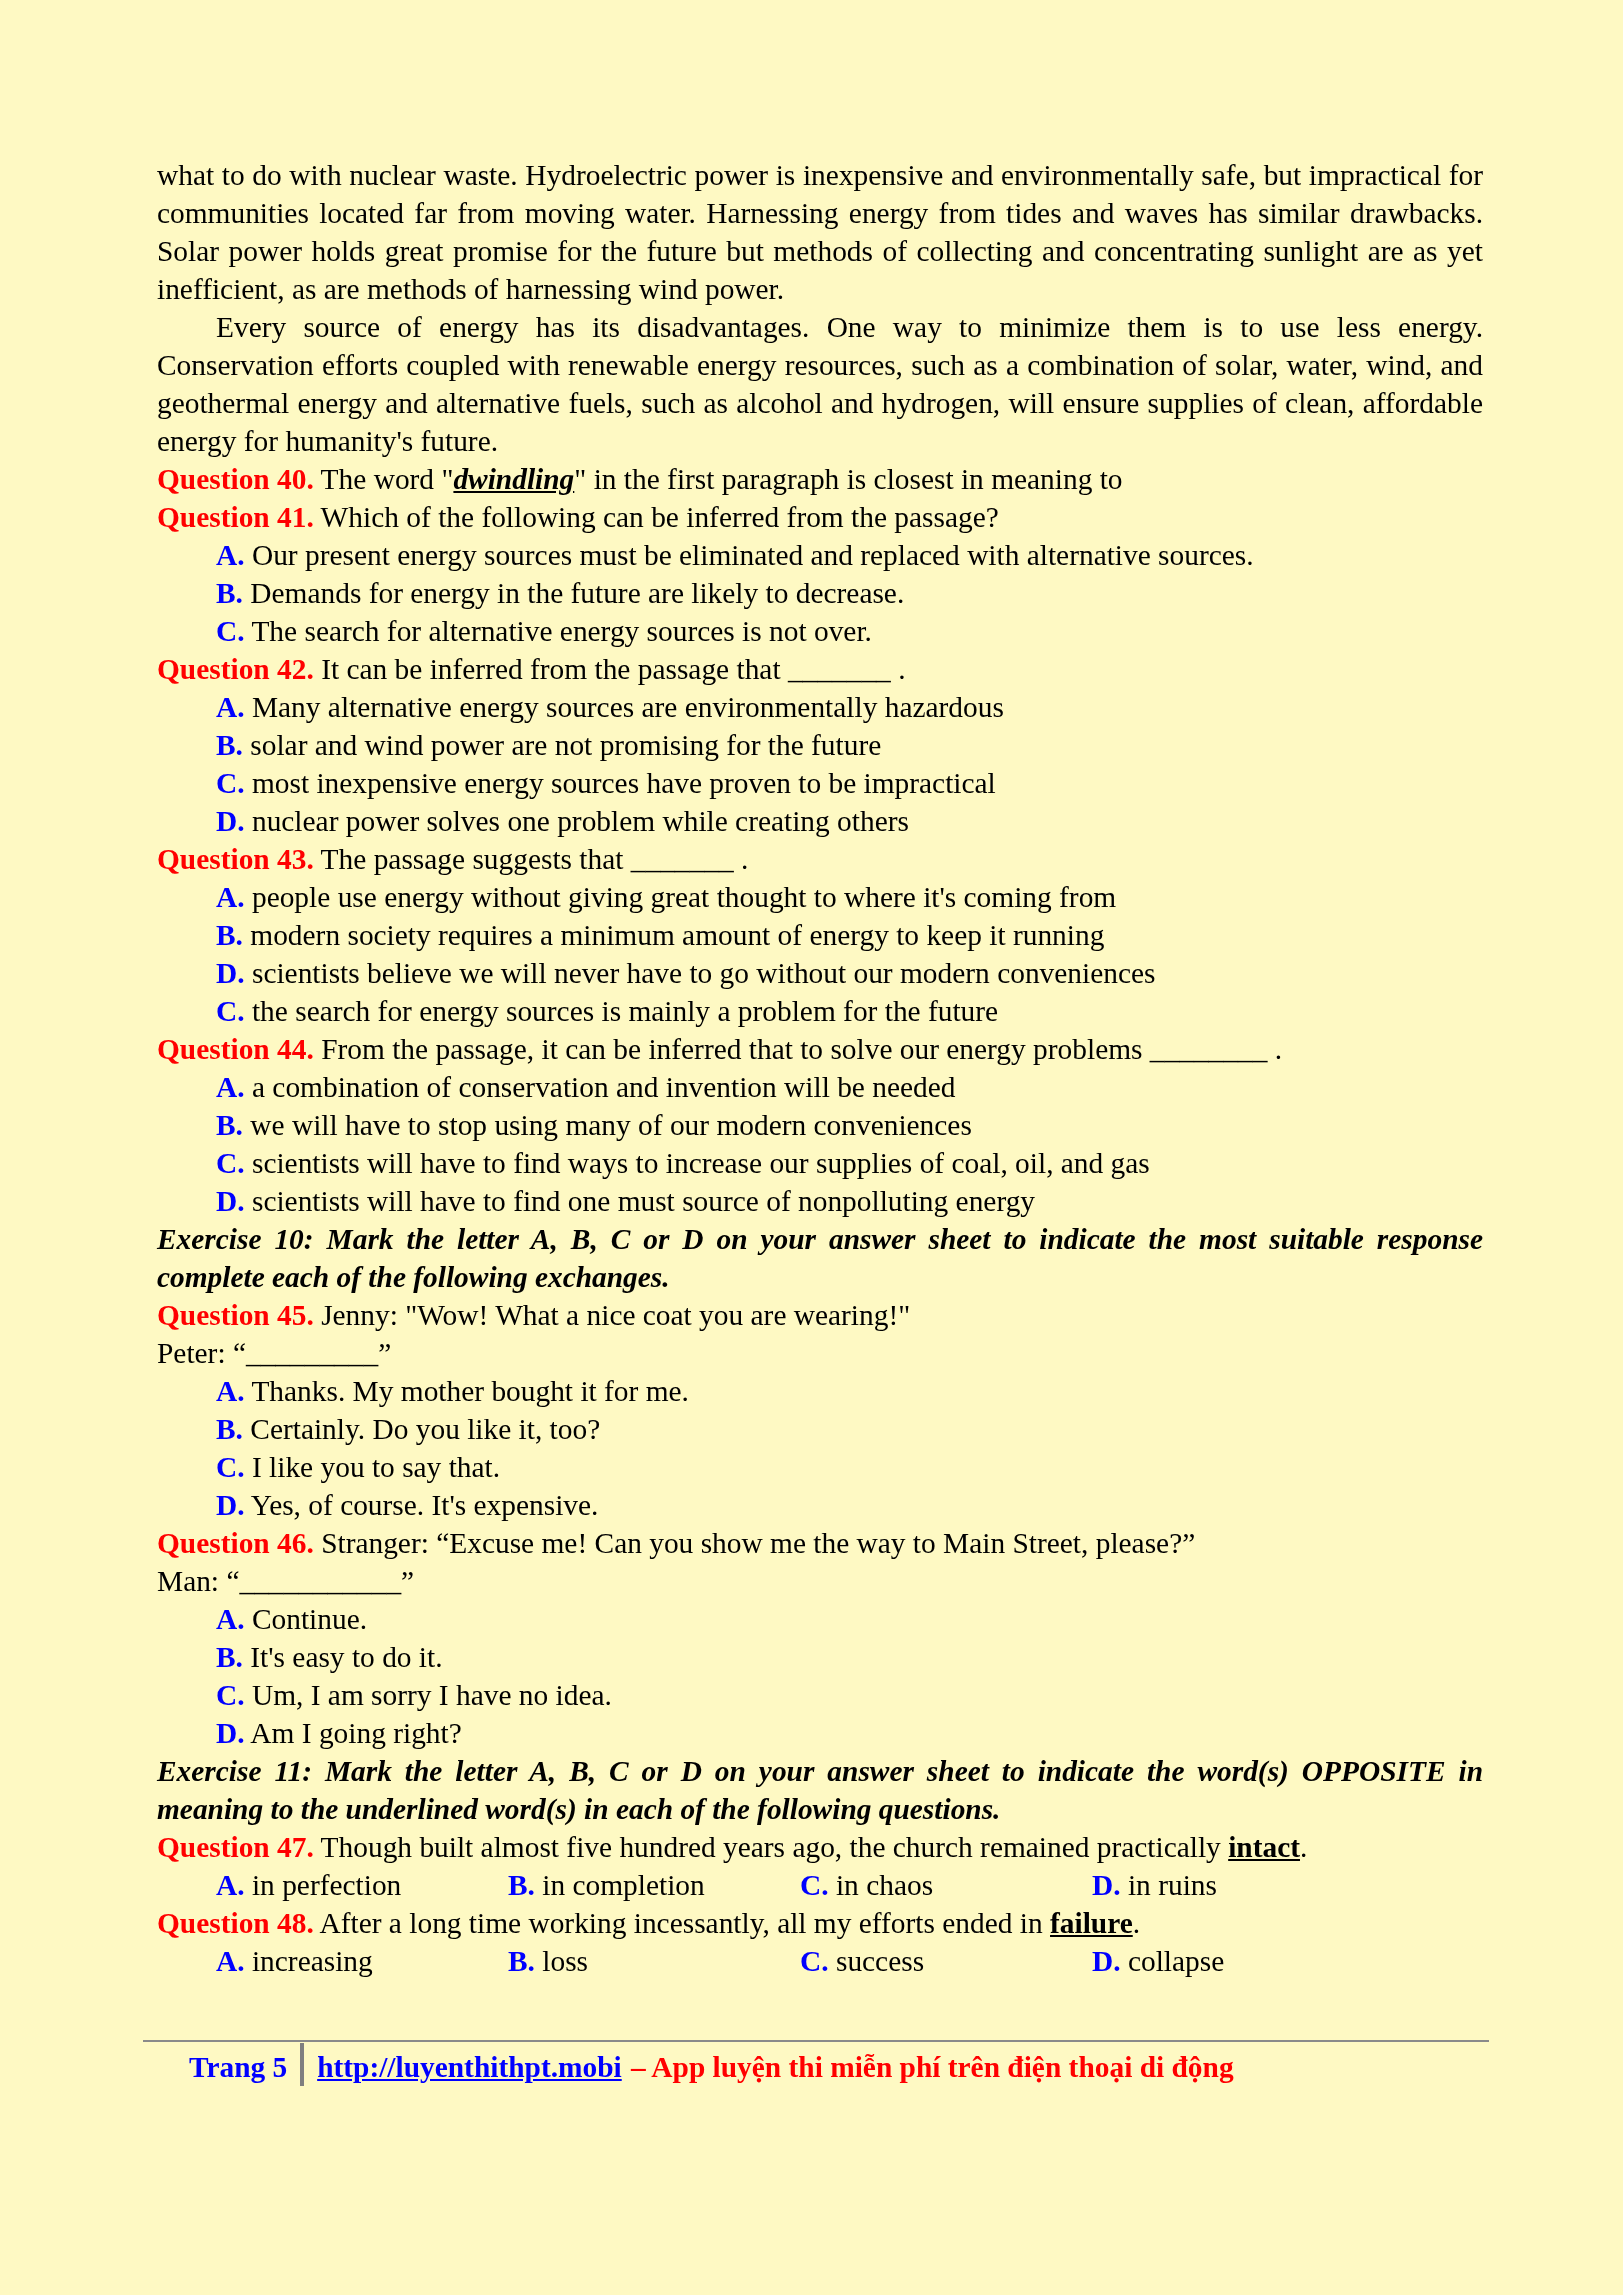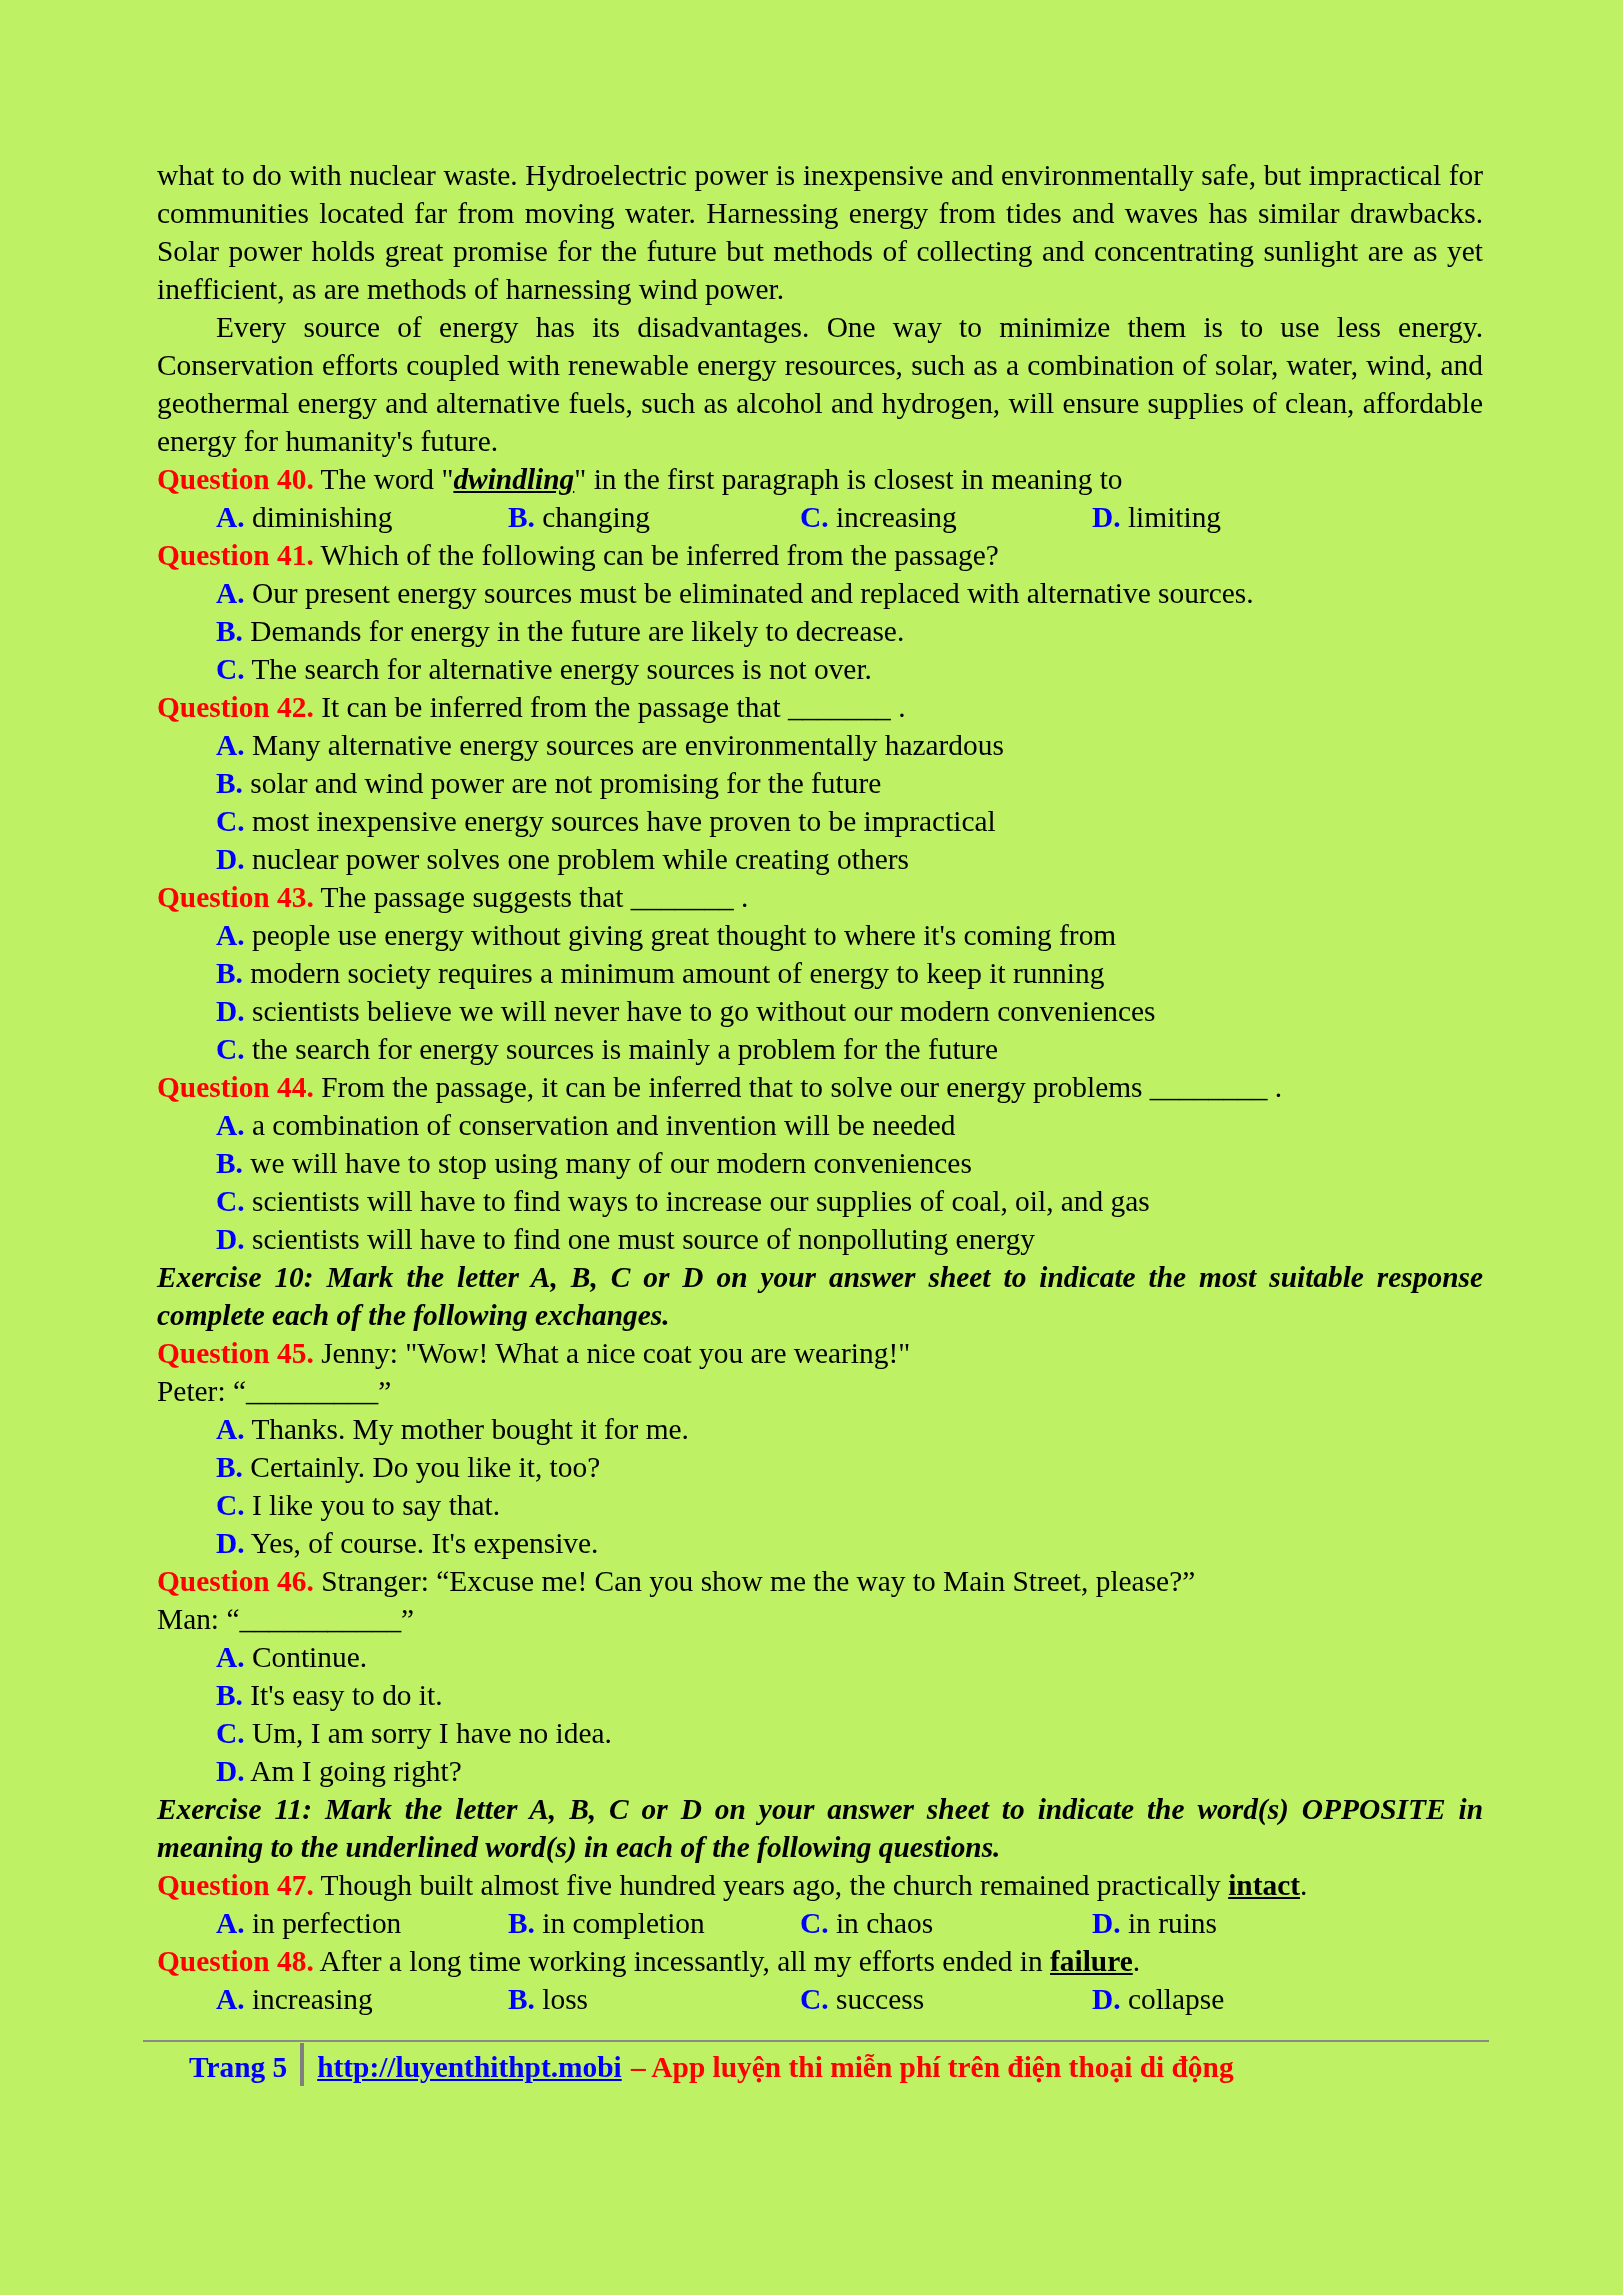--- a/index.html
+++ b/index.html
@@ -1,21 +1,21 @@
 <!DOCTYPE html>
 <html style="font-size:10.5px"><head>
 <meta charset="utf-8">
 <style>
   * { margin: 0; padding: 0; box-sizing: border-box; }
   html, body { background: #ffffff; }
   .page {
     position: relative;
     width: 1623px;
     height: 2295px;
-    background: #bef264;
+    background: #fef9c3;
     font-family: "Liberation Serif", "DejaVu Serif", serif;
     font-size: 29.4px;
     line-height: 38px;
     color: #000000;
     overflow: hidden;
   }
   .content {
     position: absolute;
     left: 157px;
     top: 156px;
@@ -62,26 +62,20 @@
 </head>
 <body>
 
 <div class="page">
   <div class="content">
 
     <p class="body">what to do with nuclear waste. Hydroelectric power is inexpensive and environmentally safe, but impractical for communities located far from moving water. Harnessing energy from tides and waves has similar drawbacks. Solar power holds great promise for the future but methods of collecting and concentrating sunlight are as yet inefficient, as are methods of harnessing wind power.</p>
     <p class="body indent">Every source of energy has its disadvantages. One way to minimize them is to use less energy. Conservation efforts coupled with renewable energy resources, such as a combination of solar, water, wind, and geothermal energy and alternative fuels, such as alcohol and hydrogen, will ensure supplies of clean, affordable energy for humanity's future.</p>
 
     <p class="qline"><b class="qlabel">Question 40.</b> <span>The word "</span><span class="kw40">dwindling</span><span>" in the first paragraph is closest in meaning to</span></p>
-    <div class="row4">
-      <span class="cell"><b class="L">A.</b> <span>diminishing</span></span>
-      <span class="cell"><b class="L">B.</b> <span>changing</span></span>
-      <span class="cell"><b class="L">C.</b> <span>increasing</span></span>
-      <span class="cell"><b class="L">D.</b> <span>limiting</span></span>
-    </div>
 
     <p class="qline"><b class="qlabel">Question 41.</b> <span>Which of the following can be inferred from the passage?</span></p>
     <div class="stack">
       <div class="optline"><b class="L">A.</b> <span>Our present energy sources must be eliminated and replaced with alternative sources.</span></div>
       <div class="optline"><b class="L">B.</b> <span>Demands for energy in the future are likely to decrease.</span></div>
       <div class="optline"><b class="L">C.</b> <span>The search for alternative energy sources is not over.</span></div>
     </div>
 
     <p class="qline"><b class="qlabel">Question 42.</b> <span>It can be inferred from the passage that _______ .</span></p>
     <div class="stack">

